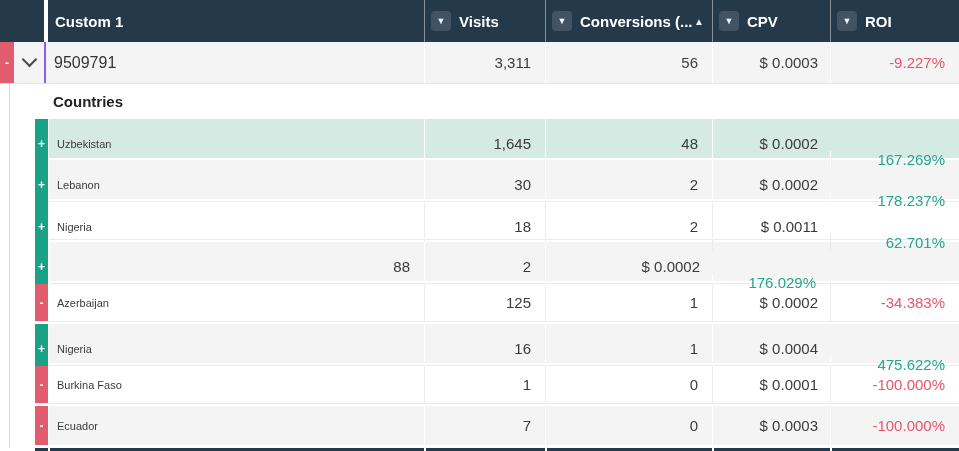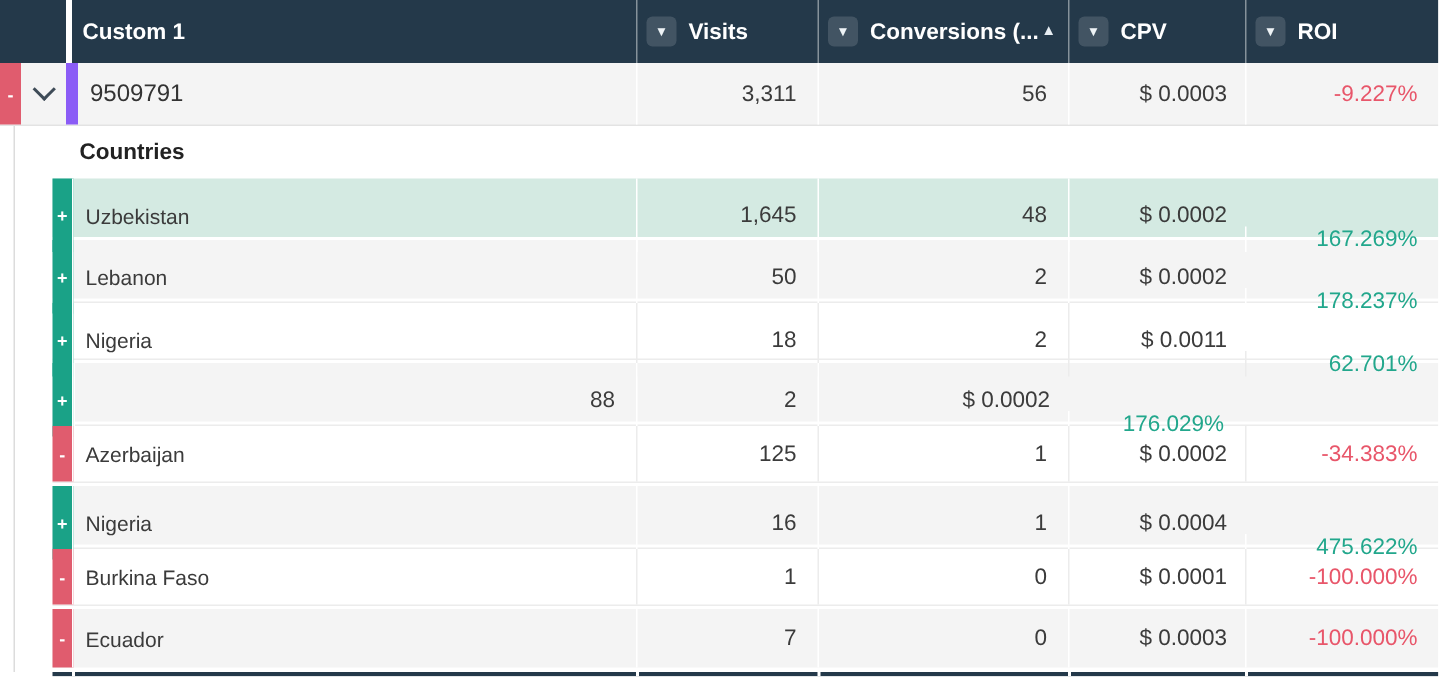--- a/index.html
+++ b/index.html
@@ -31,42 +31,42 @@
   .parent-row{
     display:grid; grid-template-columns:14px 30px 380px 121px 167px 118px 129px;
     height:42px; background:#f4f4f4; border-bottom:1px solid #e3e3e3;
     font-size:15px; color:#3b3b3b;
   }
   .p-strip{ display:flex; align-items:center; justify-content:center;
     color:#fff; font-weight:700; font-size:12px; }
   .p-expand{ display:flex; align-items:center; justify-content:center; cursor:pointer; }
   .chevron{ width:11px; height:11px; border-right:2px solid #3e4b57;
     border-bottom:2px solid #3e4b57; transform:rotate(45deg); margin-top:-6px; }
-  .p-name{ border-left:8px solid #8b5cf6; padding-left:8px; display:flex;
+  .p-name{ border-left:2px solid #8b5cf6; padding-left:8px; display:flex;
     align-items:center; font-size:16px; color:#333; }
 
   .num{ display:flex; align-items:center; justify-content:flex-end;
     padding-right:14px; border-left:1px solid #fff; }
   .num.cpv{ padding-right:12px; }
 
   
   .group-band{ height:35px; background:#fff; display:flex; align-items:center;
     padding-left:30px; font-weight:700; font-size:15px; color:#222;margin-left:23px; }
 
   
   .country-row{
     margin-left:35px; width:924px; height:39px; margin-bottom:2px;
     display:grid; grid-template-columns:14px 375px 121px 167px 118px 129px;
     font-size:15px; color:#3b3b3b; cursor:pointer;
   }
   .row-badge{ border-right:1px solid #fff; display:flex; align-items:center;
     justify-content:center; color:#fff; font-weight:700; font-size:12px; }
   .badge-pos{ background:var(--badge-pos); }
   .badge-neg{ background:var(--badge-neg); }
-  .c-name{ padding-left:8px; display:flex; align-items:center; font-size:14px; }
+  .c-name{ padding-left:8px; display:flex; align-items:center; font-size:11px; }
   .country-row .num{ border-left:1px solid var(--sep,#fff); }
 
   .row-mint{ background:var(--highlight); --sep:#fff; }
   .row-gray{ background:#f4f4f4; --sep:#fff; }
   .row-white{ background:#fff; --sep:#ececec;
     border-top:1px solid #ececec; border-bottom:1px solid #ececec; }
 
   .roi.pos{ color:var(--pos);margin-top:32px; }
   .roi.neg{ color:var(--neg); }
 
@@ -140,21 +140,21 @@
     <div class="row-badge badge-pos">+</div>
     <div class="c-name">Uzbekistan</div>
     <div class="num">1,645</div>
     <div class="num">48</div>
     <div class="num cpv">$ 0.0002</div>
     <div class="num roi pos">167.269%</div>
   </div>
       <div class="country-row row-gray">
     <div class="row-badge badge-pos">+</div>
     <div class="c-name">Lebanon</div>
-    <div class="num">50</div>
+    <div class="num">30</div>
     <div class="num">2</div>
     <div class="num cpv">$ 0.0002</div>
     <div class="num roi pos">178.237%</div>
   </div>
       <div class="country-row row-white">
     <div class="row-badge badge-pos">+</div>
     <div class="c-name">Nigeria</div>
     <div class="num">18</div>
     <div class="num">2</div>
     <div class="num cpv">$ 0.0011</div>

